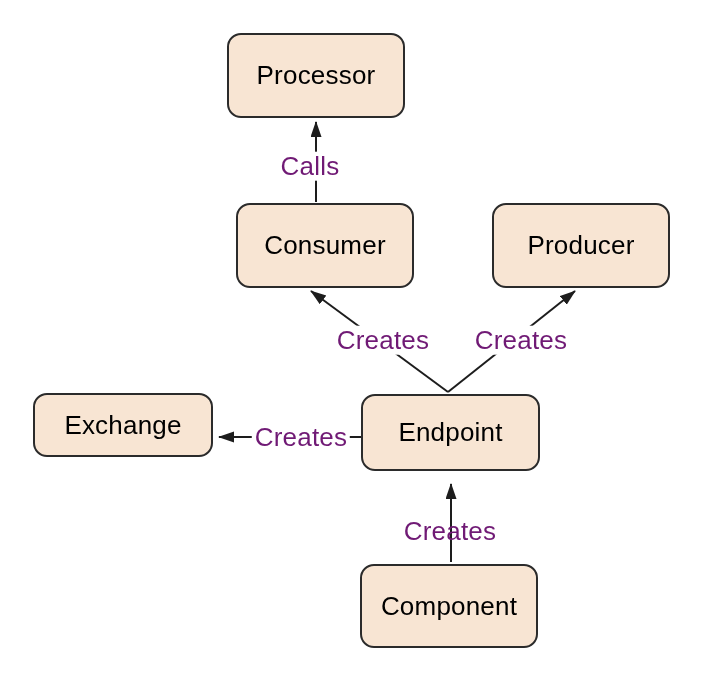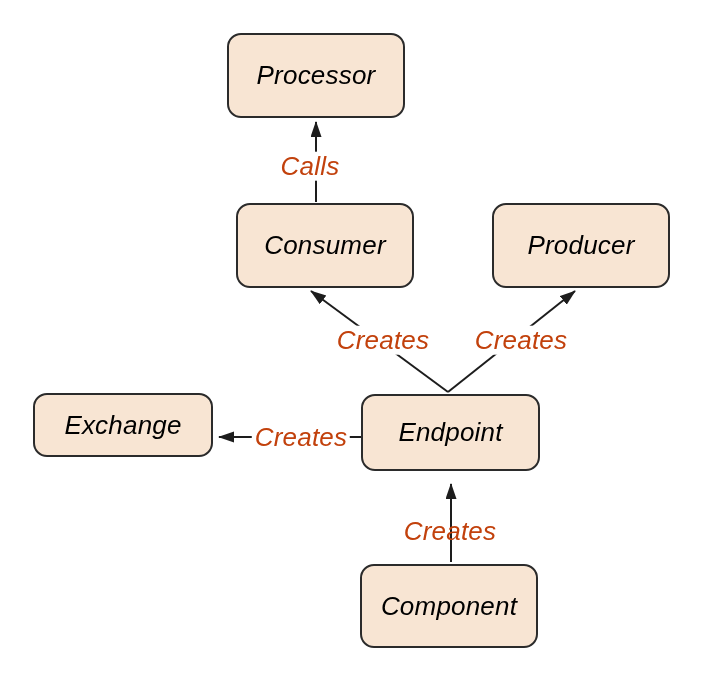--- a/index.html
+++ b/index.html
@@ -7,21 +7,20 @@
     padding: 0;
     background: #ffffff;
     font-family: "Liberation Sans", sans-serif;
   }
   .canvas {
     position: relative;
     width: 702px;
     height: 674px;
     background: #ffffff;
     overflow: hidden;
-    font-style: italic;
   }
   .edges-layer {
     position: absolute;
     left: 0;
     top: 0;
     width: 702px;
     height: 674px;
   }
   .node {
     position: absolute;
@@ -40,21 +39,21 @@
   .node-consumer  { left: 212px; top: 203px; width: 178px; height: 85px; margin-left: 24px; }
   .node-producer  { left: 492px; top: 203px; width: 178px; height: 85px; }
   .node-exchange  { left:  33px; top: 393px; width: 180px; height: 64px; }
   .node-endpoint  { left: 361px; top: 394px; width: 179px; height: 77px; }
   .node-component { left: 360px; top: 564px; width: 178px; height: 84px; text-align: right; }
 
   .edge-label {
     position: absolute;
     transform: translate(-50%, -50%);
     font-size: 26px;
-    color: #c2410c;
+    color: #701a75;
     white-space: nowrap;
     letter-spacing: 0.2px;
     line-height: 1.1;
   }
   .edge-label.halo {
     background: #ffffff;
     padding: 0 3px;
   }
   .label-calls            { left: 310px; top: 166px; }
   .label-creates-consumer { left: 383px; top: 340px; }

